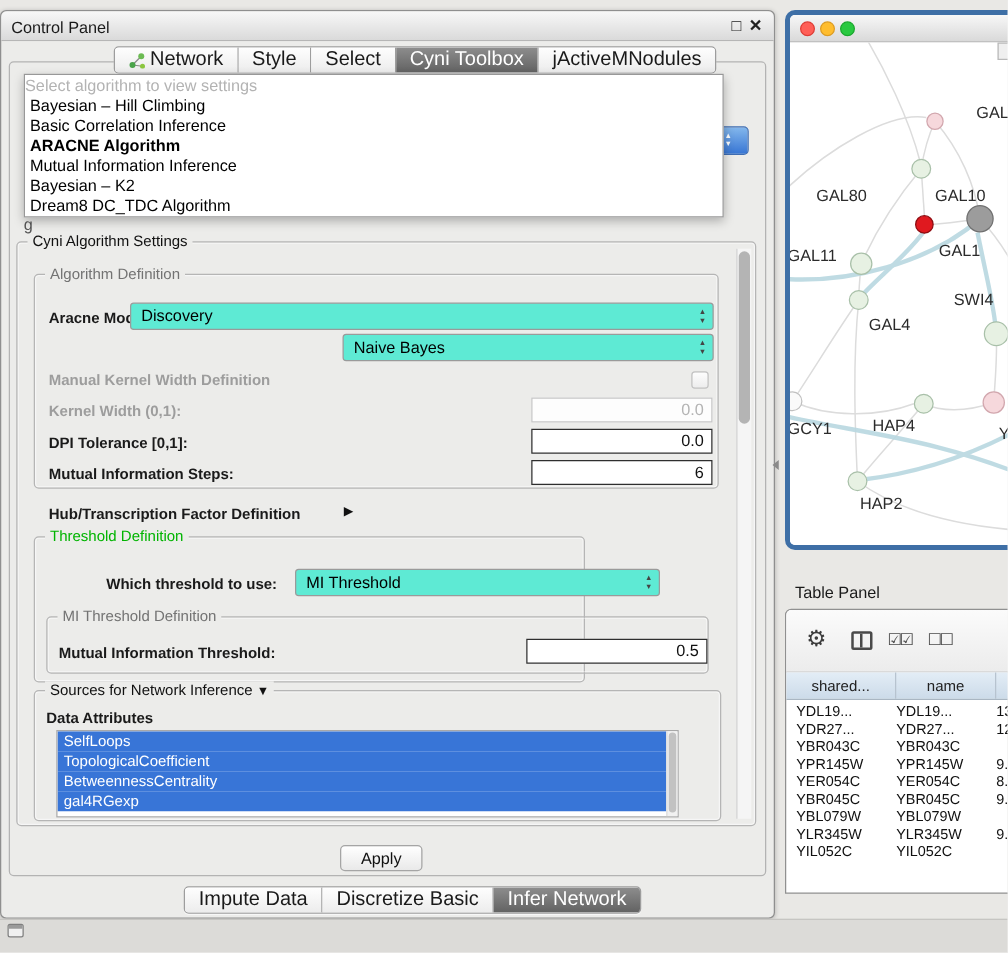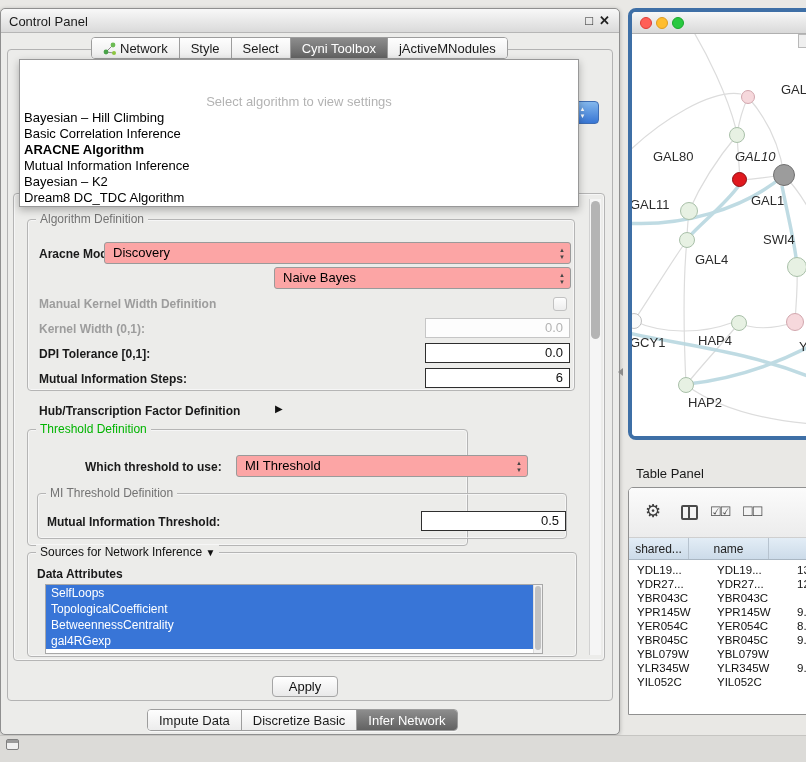--- a/index.html
+++ b/index.html
@@ -20,60 +20,60 @@
   .cp-title { position:absolute; left:8px; top:5px; font-size:13px; color:#1a1a1a; }
   .cp-btn { position:absolute; top:4px; font-size:13px; color:#222; line-height:16px; }
   .cp-btn.float { right:26px; }
   .cp-btn.close { right:9px; font-weight:bold; }
   .cp-inner { position:absolute; left:6px; top:40px; width:606px; height:652px;
     border:1px solid #b3b3b3; border-radius:4px; background:#ececea; }
 
   
   .seg-control { position:absolute; display:flex; height:22px;
     border:1px solid #9d9d9d; border-radius:4px; background:#fdfdfd; overflow:hidden;
-    font-size:13px; box-shadow:0 1px 0 rgba(255,255,255,.6); z-index:5; }
+    font-size:16px; box-shadow:0 1px 0 rgba(255,255,255,.6); z-index:5; }
   .seg { display:flex; align-items:center; justify-content:center; gap:4px;
     padding:0 11px; border-right:1px solid #9d9d9d;
     background:linear-gradient(#fefefe,#ececec); color:#1a1a1a; white-space:nowrap; }
   .seg:last-child { border-right:none; }
   .seg.selected { background:linear-gradient(#8d8d8d,#626262); color:#fff; }
   .top-tabs { left:90px; top:28px; }
   .bottom-tabs { left:146px; top:700px;text-align:right; }
 
   
   .combo-fragment { position:absolute; left:565px; top:92px; width:33px; height:23px;
     border-radius:4px; background:linear-gradient(#83b7ec,#3876d4);
     border:1px solid #3e6db3; z-index:2; color:#fff; display:flex; flex-direction:column;
     align-items:center; justify-content:center; font-size:6px; line-height:7px; }
   .clip-frag { position:absolute; left:18px; top:163px; font-size:13px; color:#555; z-index:1; }
 
   
   .algo-dropdown { position:absolute; left:18px; top:50px; width:560px;
     background:#fff; border:1px solid #989898; box-shadow:0 3px 8px rgba(0,0,0,.28); z-index:30; }
-  .algo-placeholder { height:17px; line-height:17px; text-align:center; color:#b3b3b3;margin-top:33px; }
+  .algo-placeholder { height:17px; line-height:17px; text-align:left; color:#b3b3b3; }
   .algo-item { height:16px; line-height:16px; padding-left:4px; color:#000; }
   .algo-item.selected { font-weight:bold; }
 
   
   .group { position:absolute; border:1px solid #b5b5b5; border-radius:4px;
     box-shadow:inset 0 0 0 1px rgba(255,255,255,.55); }
   .group-title { position:absolute; top:-8px; left:8px; background:#ececea;
     padding:0 4px; font-size:12px; white-space:nowrap; }
   .settings-group { left:12px; top:184px; width:592px; height:468px; }
   .algo-def { left:26px; top:210px; width:548px; height:172px; }
   .thr-group { left:26px; top:420px; width:441px; height:117px;padding-left:24px; }
   .mi-group { left:36px; top:484px; width:530px; height:46px; }
   .src-group { left:26px; top:543px; width:550px; height:105px; }
   .t-blue { color:#737373; }
   .t-green { color:#00b400; }
 
   .lbl { position:absolute; font-size:12px; font-weight:bold; color:#1a1a1a; white-space:nowrap; z-index:3; }
   .lbl.disabled { color:#9d9d9d; }
 
-  .combo { position:absolute; height:22px; background:#fca5a5; border:1px solid #9a9a9a;
+  .combo { position:absolute; height:22px; background:#5eead4; border:1px solid #9a9a9a;
     border-radius:3px; font-size:13px; line-height:20px; padding-left:8px; color:#000; z-index:3; }
   .combo .arrows { position:absolute; right:5px; top:4px; display:flex; flex-direction:column;
     align-items:center; font-size:6px; line-height:7px; color:#444; }
   .tfield { position:absolute; height:20px; background:#fff; border:1px solid #2e2e2e;
     font-size:13px; line-height:18px; text-align:right; padding-right:6px; z-index:3; }
   .tfield.disabled { border:1px solid #c6c6c6; color:#b4b4b4; background:#fdfdfd; }
   .checkbox { position:absolute; width:14px; height:14px; border:1px solid #c2c2c2;
     border-radius:3px; background:linear-gradient(#fdfdfd,#ededed); z-index:3; }
   .tri { font-size:10px; color:#111; }
 
@@ -132,21 +132,21 @@
   .tb-icon { position:absolute; color:#3d3d3d; }
   .gear { left:16px; top:12px; font-size:18px; }
   .col-icon { left:52px; top:17px; width:17px; height:15px; border:2px solid #4a4a4a; border-radius:2px; }
   .col-icon::after { content:""; position:absolute; left:5px; top:0; bottom:0; width:2px; background:#4a4a4a; }
   .chk { left:81px; top:16px; font-size:13px; letter-spacing:-2px; color:#4a4a4a; }
   .unchk { left:113px; top:16px; font-size:13px; letter-spacing:-2px; color:#4a4a4a; }
   .tp-header { position:absolute; left:0; right:0; top:50px; height:22px; display:flex;
     background:linear-gradient(#e3edf6,#ccdbe9); border-bottom:1px solid #a9b6c2;
     font-size:12px; color:#222; }
   .tp-hcell { border-right:1px solid #b7c3cf; display:flex; align-items:center; justify-content:center; }
-  .hc0 { width:60px; } .hc1 { width:80px; } .hc2 { flex:1; }
+  .hc0 { width:88px; } .hc1 { width:80px; } .hc2 { flex:1; }
   .tp-row { position:absolute; left:0; right:0; height:14px; display:flex; font-size:11.5px; color:#111; }
   .tp-cell { overflow:hidden; white-space:nowrap; padding-left:8px; }
   .c0 { width:80px; } .c1 { width:80px; } .c2 { flex:1; }
 
   
   .bottom-strip { position:absolute; left:0; top:735px; width:806px; height:27px;
     background:#dcdbd8; border-top:1px solid #c6c5c2; }
   .dock-icon { position:absolute; left:6px; top:739px; width:13px; height:11px;
     border:1px solid #7f7f7f; border-radius:2px; background:#f0f0f0; }
   .dock-icon::after { content:""; position:absolute; left:0; right:0; top:0; height:3px; background:#9a9a9a; }
@@ -340,21 +340,21 @@
     <div class="node n-green" style="left:48px;  top:168px; width:18px; height:18px;"></div>
     <div class="node n-green" style="left:47px;  top:198px; width:16px; height:16px;"></div>
     <div class="node n-green" style="left:155px; top:223px; width:20px; height:20px;"></div>
     <div class="node n-green" style="left:99px;  top:281px; width:16px; height:16px;"></div>
     <div class="node n-pink" style="left:154px; top:279px; width:18px; height:18px;"></div>
     <div class="node n-green" style="left:46px;  top:343px; width:16px; height:16px;"></div>
     <div class="node n-white" style="left:-6px;  top:279px; width:16px; height:16px;"></div>
 
     <span class="nlabel" style="left:149px; top:48px;">GAL</span>
     <span class="nlabel" style="left:21px;  top:115px;">GAL80</span>
-    <span class="nlabel" style="left:103px; top:115px;font-style:italic;">GAL10</span>
+    <span class="nlabel" style="left:116px; top:115px;">GAL10</span>
     <span class="nlabel" style="left:-2px;  top:163px;">GAL11</span>
     <span class="nlabel" style="left:119px; top:159px;">GAL1</span>
     <span class="nlabel" style="left:131px; top:198px;">SWI4</span>
     <span class="nlabel" style="left:63px;  top:218px;">GAL4</span>
     <span class="nlabel" style="left:-2px;  top:301px;">GCY1</span>
     <span class="nlabel" style="left:66px;  top:299px;">HAP4</span>
     <span class="nlabel" style="left:56px;  top:361px;">HAP2</span>
     <span class="nlabel" style="left:167px; top:305px;">Y</span>
 
     <div class="net-scroll-stub"></div>

